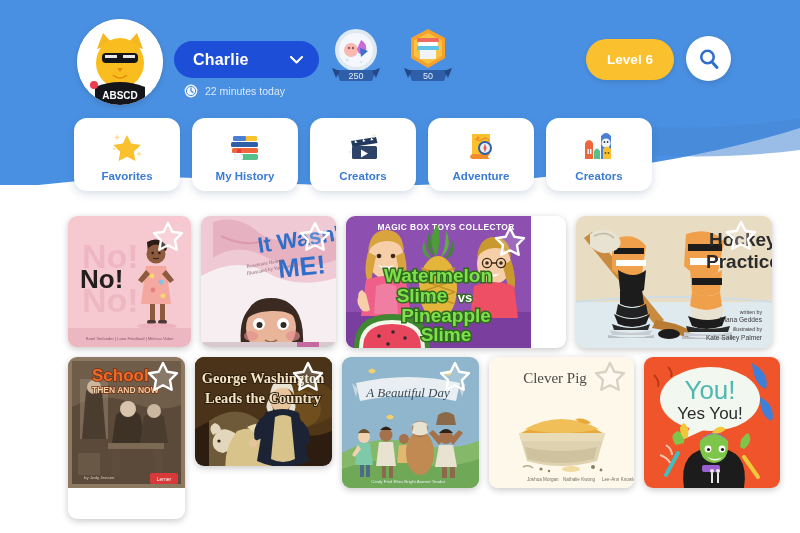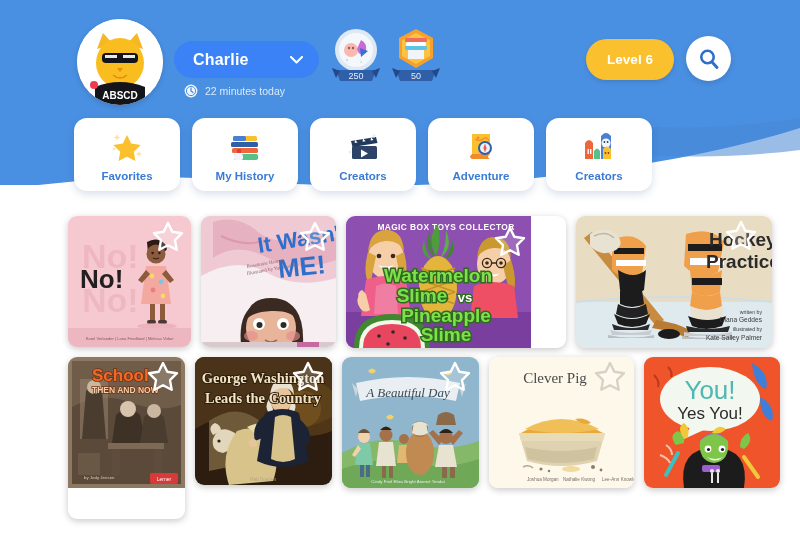--- a/index.html
+++ b/index.html
@@ -24,37 +24,37 @@
 
   .avatar {
     position: absolute; left: 77px; top: 19px; width: 86px; height: 86px;
     border-radius: 50%; background: #ffffff; overflow: hidden;
     box-shadow: 0 2px 6px rgba(0,0,0,0.14);
   }
   .avatar svg { display: block; width: 86px; height: 86px; }
 
   .profile-pill {
     position: absolute; left: 174px; top: 41px; width: 145px; height: 37px;
-    background: #3b82f6; border-radius: 19px;
+    background: #1d4ed8; border-radius: 19px;
     display: flex; align-items: center; justify-content: space-between;
     padding: 0 16px 0 19px; cursor: pointer;
   }
   .profile-pill .pname {
     color: #ffffff; font-size: 16px; font-weight: bold; letter-spacing: .2px;
   }
   .chev { width: 13px; height: 8px; display: block; }
 
   .time-row {
     position: absolute; left: 184px; top: 84px;
     display: flex; align-items: center; gap: 7px;
   }
   .clock-ic { width: 14px; height: 14px; display: block; }
   .time-txt { color: #dbe9fa; font-size: 10.5px; }
 
-  .badges { position: absolute; left: 330px; top: 26px; display: flex; gap: 8px; }
+  .badges { position: absolute; left: 330px; top: 26px; display: flex; gap: 20px; }
   .badge { position: relative; width: 52px; height: 58px; cursor: pointer; }
   .badge svg { display: block; width: 52px; height: 58px; }
 
   .level-btn {
     position: absolute; left: 586px; top: 39px; width: 88px; height: 41px;
     background: #fbc02d; border-radius: 21px;
     display: flex; align-items: center; justify-content: center;
     color: #ffffff; font-size: 13.5px; font-weight: bold; cursor: pointer;
     box-shadow: 0 2px 5px rgba(0,0,0,0.12);
   }
@@ -502,21 +502,21 @@
           <text x="96" y="124" font-family="Liberation Sans, sans-serif" font-size="5" fill="#ffffff" text-anchor="middle">Lerner</text>
           <text x="16" y="122" font-family="Liberation Sans, sans-serif" font-size="4.4" fill="#d8c9b5">by Jody Jensen</text>
         </svg>
         <span class="star-badge" style="left:78px;top:3px;">
           <svg width="34" height="34" viewBox="0 0 34 34">
             <path d="M17 3 l4.3 8.8 l9.7 1.4 l-7 6.9 l1.7 9.7 l-8.7-4.6 l-8.7 4.6 l1.7-9.7 l-7-6.9 l9.7-1.4 z" fill="#ffffff" fill-opacity=".18" stroke="#ffffff" stroke-width="2.4" stroke-linejoin="round"></path>
           </svg>
         </span>
       </div>
 
-      <div class="book" style="width:137px;height:128px;">
+      <div class="book" style="width:137px;height:109px;">
         <svg viewBox="0 0 137 131" width="137" height="131">
           <rect width="137" height="131" fill="#2c1d10"></rect>
           <path d="M0 0 h137 v60 q-40 22 -80 6 q-30 -12 -57 6 z" fill="#4a3318"></path>
           <path d="M90 30 q30 -14 47 4 v40 q-28 12 -47 -6 z" fill="#6b4a1e" opacity=".55"></path>
           <circle cx="108" cy="52" r="18" fill="#8a5f22" opacity=".45"></circle>
           <path d="M14 64 q26 -18 48 -2 q20 14 12 40 l-60 12 z" fill="#6e5a38"></path>
           <g>
             <path d="M40 76 q-16 -10 -22 6 q-2 12 10 14 l14 -6 z" fill="#e2d7bd"></path>
             <path d="M18 78 q-6 -8 2 -12 q6 2 6 8 z" fill="#e2d7bd"></path>
             <circle cx="24" cy="84" r="1.6" fill="#2c1d10"></circle>

